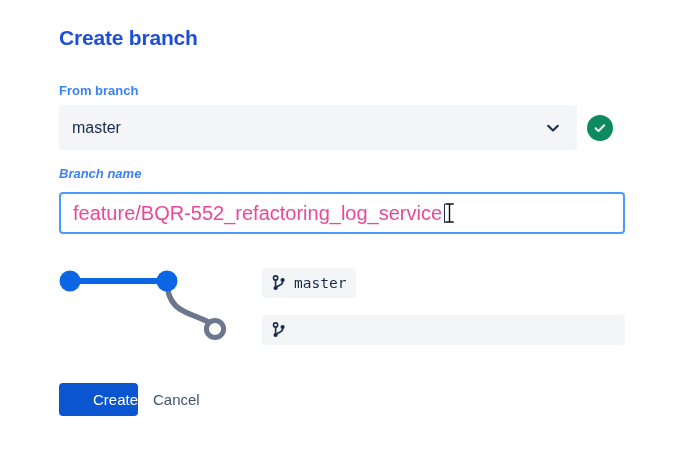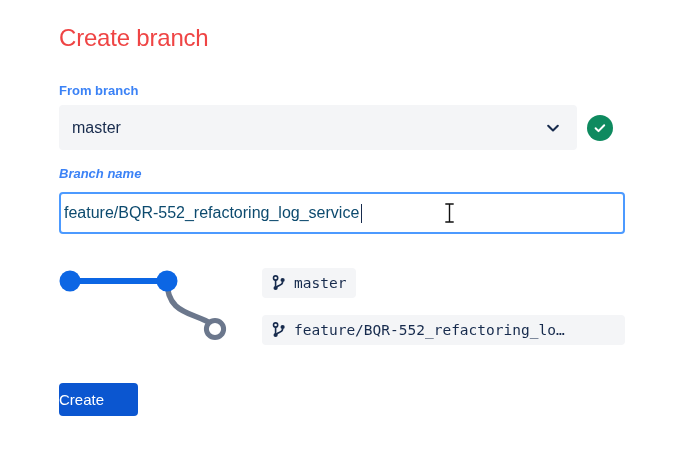--- a/index.html
+++ b/index.html
@@ -20,23 +20,23 @@
     position: absolute;
     inset: 0;
     background: #ffffff;
   }
 
   
   .page-title {
     position: absolute;
     left: 59px;
     top: 22px;
-    font-size: 24px;
-    font-weight: 400;
-    color: #ef4444;
+    font-size: 21px;
+    font-weight: 700;
+    color: #1d4ed8;
     letter-spacing: -0.2px;
     line-height: 32px;
   }
 
   
   .field-label {
     position: absolute;
     font-size: 13px;
     font-weight: 700;
     color: #3b82f6;
@@ -99,23 +99,23 @@
     height: 42px;
     background: #FFFFFF;
     border: 2px solid #4C9AFF;
     border-radius: 4px;
     box-sizing: border-box;
     display: flex;
     align-items: center;
     cursor: text;
   }
   .text-input-value {
-    font-size: 16px;
-    color: #0c4a6e;
-    padding-left: 3px;
+    font-size: 20px;
+    color: #ec4899;
+    padding-left: 12px;
     line-height: 20px;
     white-space: nowrap;
     position: relative;
   }
   .caret {
     position: absolute;
     right: -3px;
     top: 1px;
     width: 1.5px;
     height: 19px;
@@ -333,21 +333,21 @@
     background: #0B56D0;
     border: none;
     border-radius: 4px;
     color: #FFFFFF;
     font-family: "Liberation Sans", sans-serif;
     font-size: 15px;
     font-weight: 400;
     cursor: pointer;
     padding: 0;
     line-height: 33px;
-    text-align: left;
+    text-align: right;
   }
   .btn-cancel {
     position: absolute;
     left: 153px;
     top: 383px;
     height: 33px;
     background: transparent;
     border: none;
     color: #42526E;
     font-family: "Liberation Sans", sans-serif;
@@ -419,18 +419,18 @@
   <div class="branch-pill pill-feature">
     <span class="branch-icon">
       <svg width="14" height="16" viewBox="0 0 14 16" aria-hidden="true">
         <circle cx="3.6" cy="3" r="2.1" fill="none" stroke="#172B4D" stroke-width="1.6"></circle>
         <circle cx="3.6" cy="13" r="2.1" fill="#172B4D"></circle>
         <circle cx="10.6" cy="5" r="2.1" fill="#172B4D"></circle>
         <path d="M3.6 5.2 V10.9" fill="none" stroke="#172B4D" stroke-width="1.6" stroke-linecap="round"></path>
         <path d="M10.6 7.1 C 10.6 10.4, 6.6 10.2, 4.6 12.1" fill="none" stroke="#172B4D" stroke-width="1.6" stroke-linecap="round"></path>
       </svg>
     </span>
-    <span class="branch-text">feature/BQR-552_refactoring_lo…</span>
   </div>
 
   <button class="btn-create">Create</button>
+  <button class="btn-cancel">Cancel</button>
 
 </div>
 
 </body></html>

